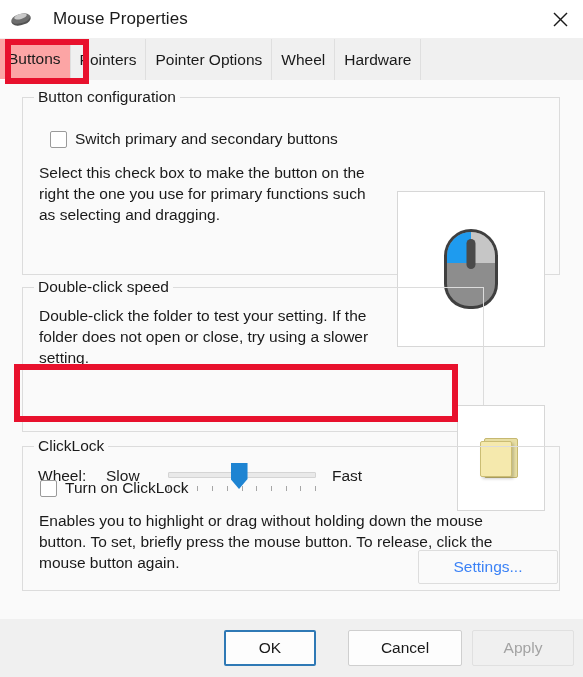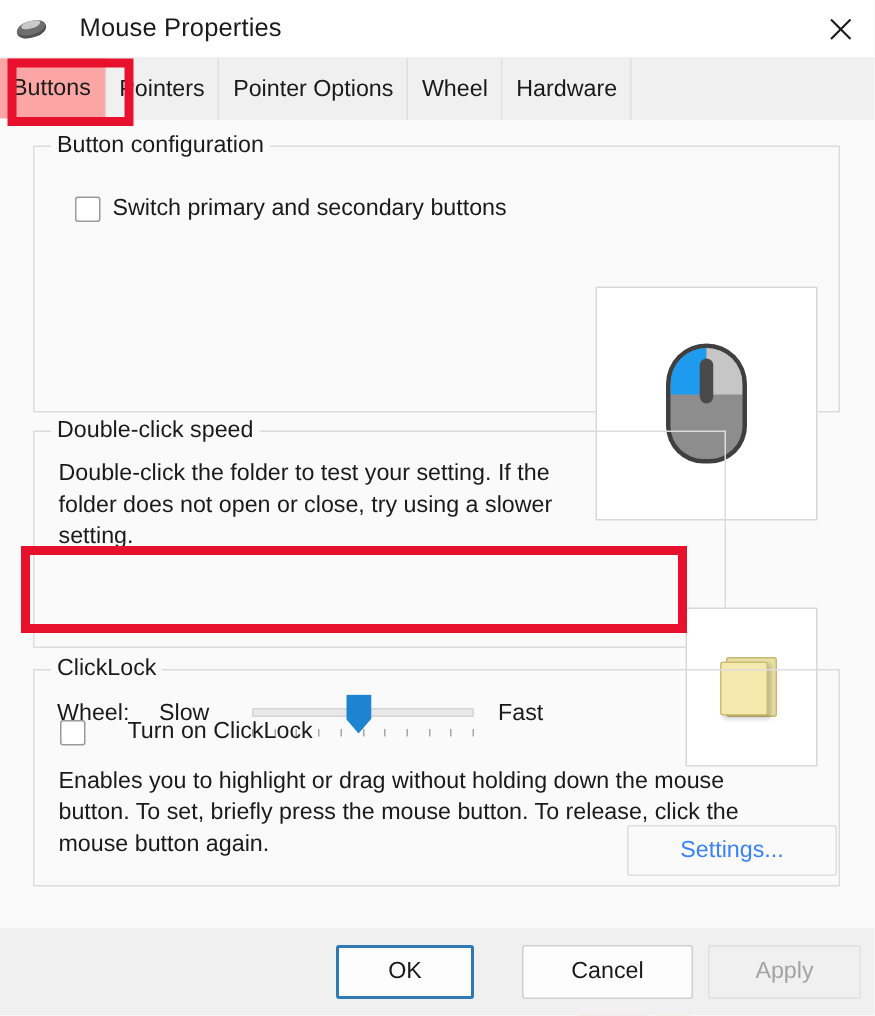--- a/index.html
+++ b/index.html
@@ -394,20 +394,21 @@
 
     <div class="group" id="group-button-config">
       <div class="group-label">Button configuration</div>
     </div>
 
     <div class="checkrow" style="left:40px; top:50px;margin-left:10px;">
       <div class="checkbox"></div>
       <div class="lbl">Switch primary and secondary buttons</div>
     </div>
 
+    <div class="body-text" style="left:39px; top:82px; width:340px;">Select this check box to make the button on the right the one you use for primary functions such as selecting and dragging.</div>
 
     <div class="preview-box" id="mouse-preview">
       <div class="mouse-art">
         <div class="mouse-shell"></div>
         <div class="mouse-inner">
           <div class="btn-left"></div>
           <div class="btn-right"></div>
           <div class="mouse-wheel"></div>
         </div>
       </div>
@@ -446,21 +447,21 @@
       <div class="folder-art">
         <div class="folder-back"></div>
         <div class="folder-front"></div>
       </div>
     </div>
 
     <div class="group" id="group-clicklock">
       <div class="group-label">ClickLock</div>
     </div>
 
-    <div class="checkrow" style="left:40px; top:399px;gap:20px;">
+    <div class="checkrow" style="left:40px; top:399px;">
       <div class="checkbox"></div>
       <div class="lbl">Turn on ClickLock</div>
     </div>
 
     <div class="btn disabled" id="settings-button">Settings...</div>
 
     <div class="body-text" style="left:39px; top:430px; width:480px;">Enables you to highlight or drag without holding down the mouse button. To set, briefly press the mouse button. To release, click the mouse button again.</div>
 
     <div class="watermark">
       <div class="wm-sq wm-green"></div>

